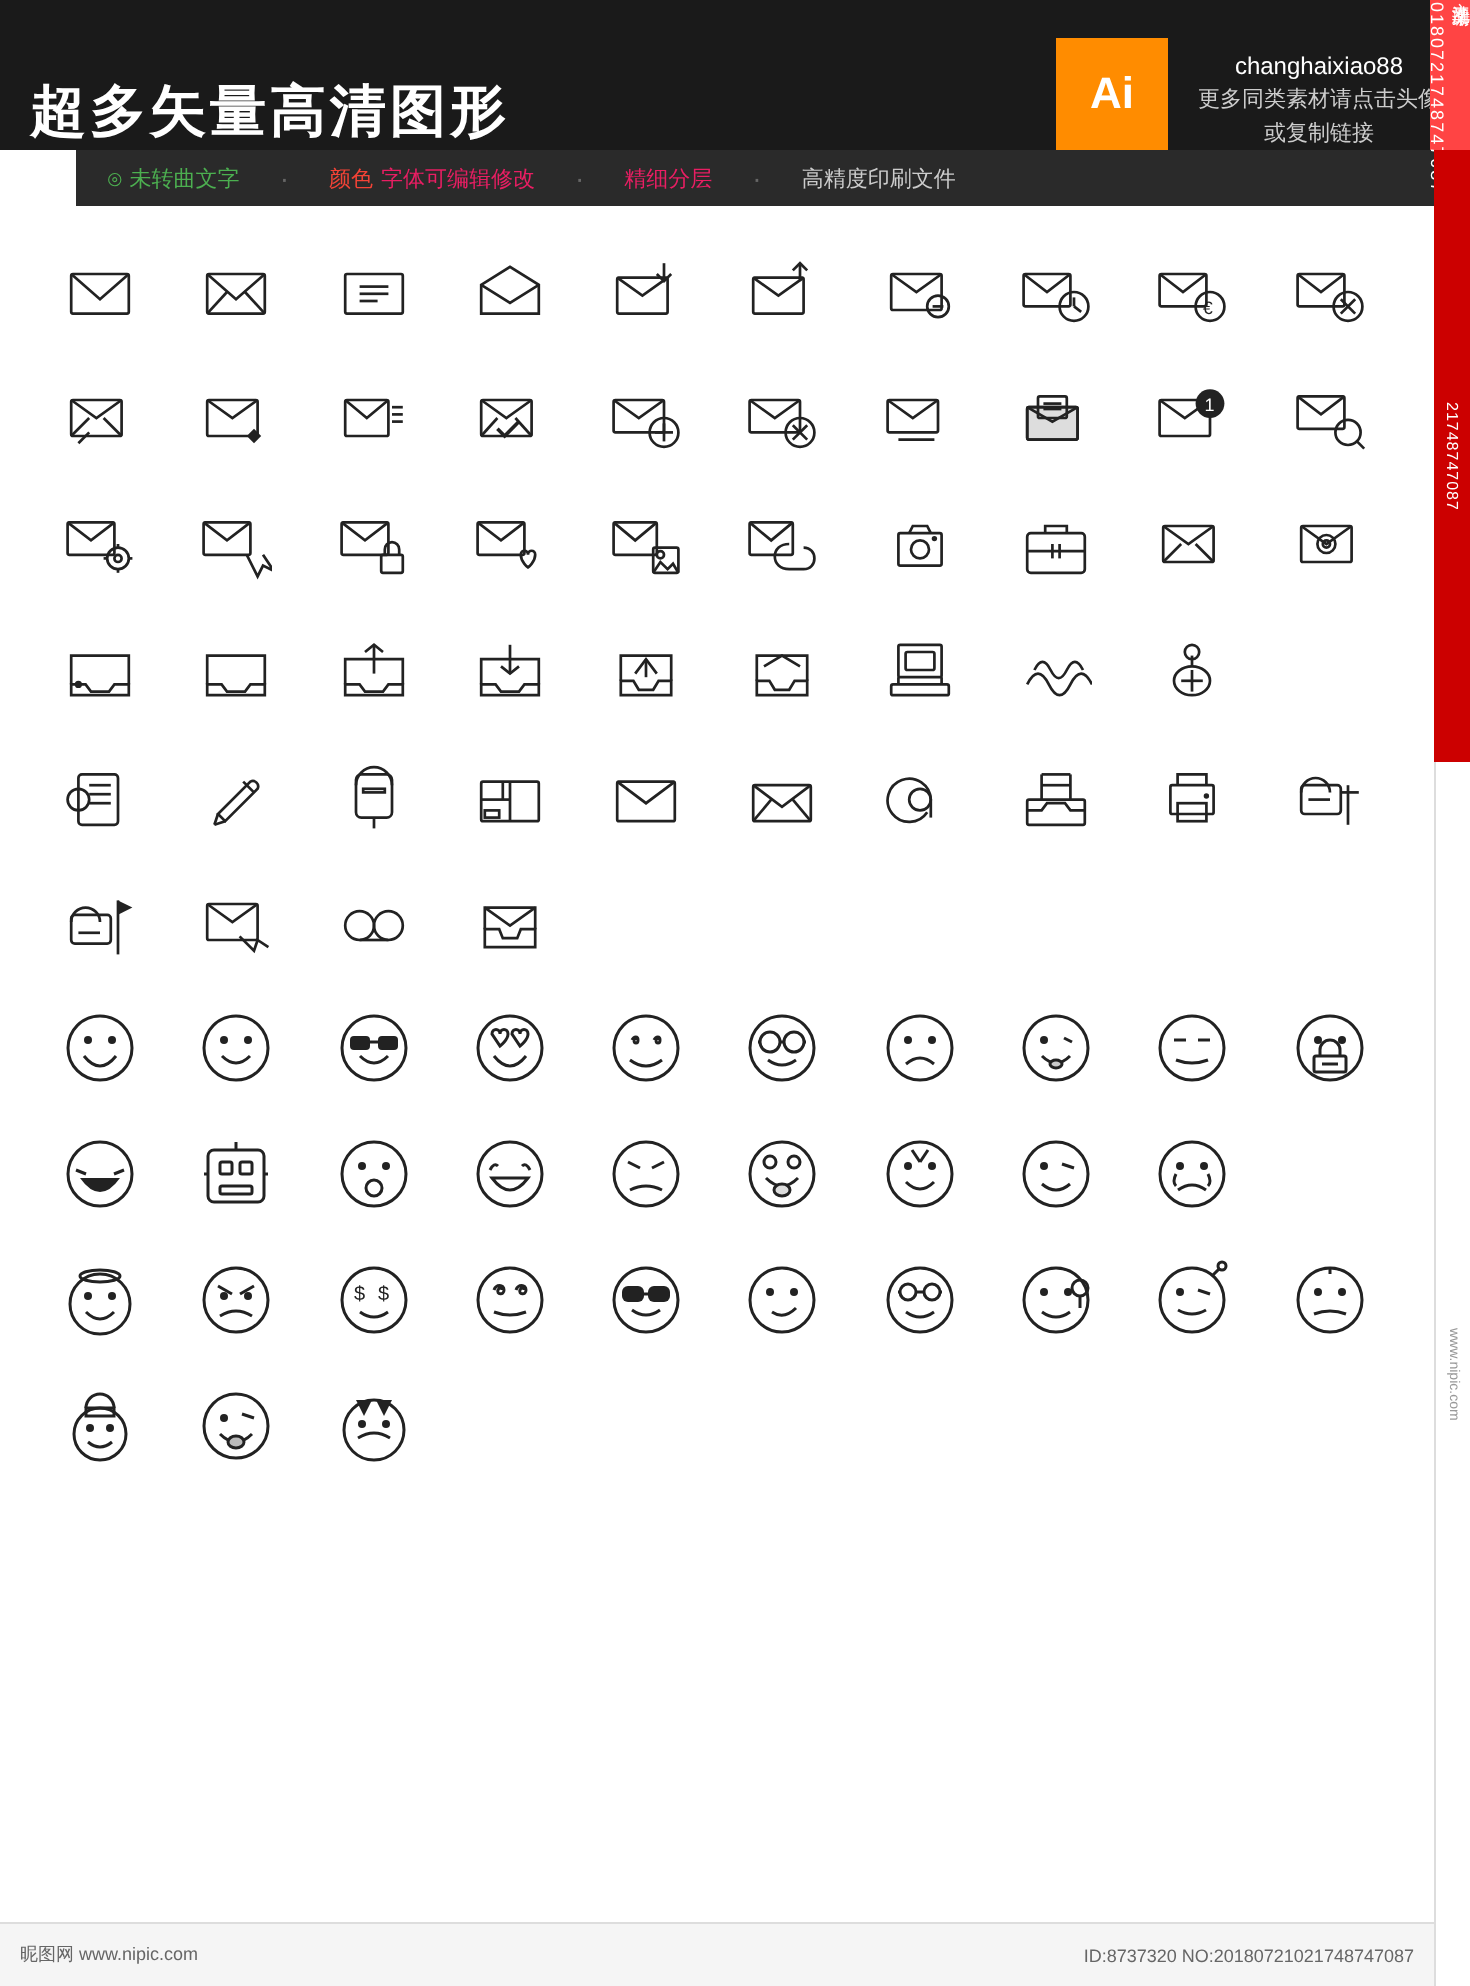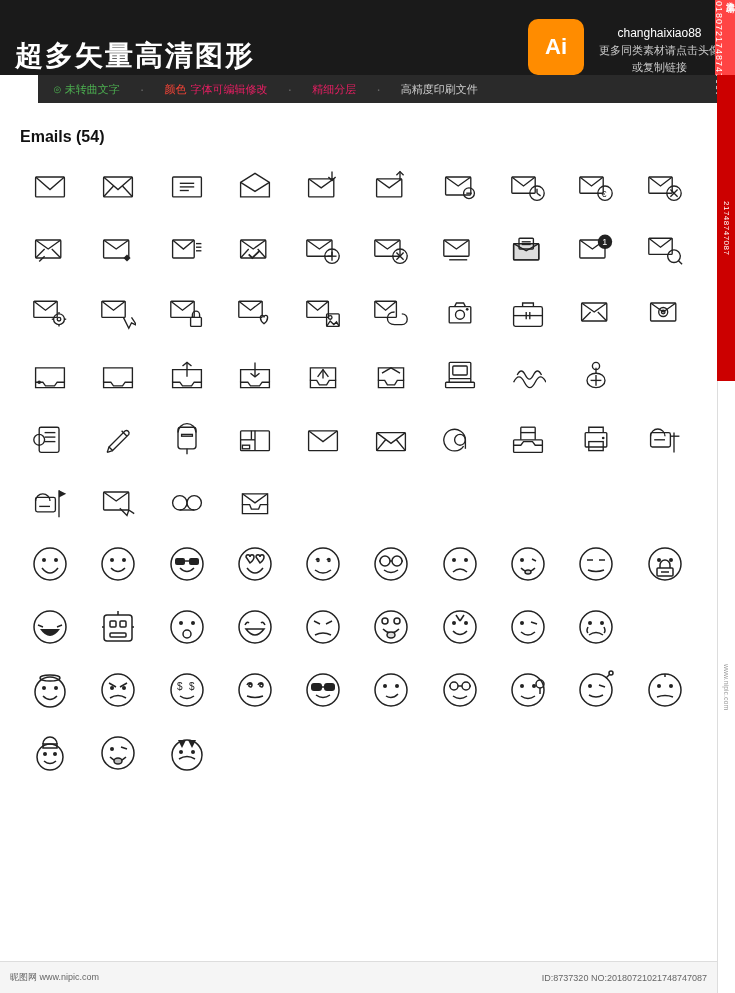--- a/index.html
+++ b/index.html
@@ -32,21 +32,21 @@
     .ai-badge {
       background: #FF8C00;
       color: #fff;
       font-size: 22px;
       font-weight: bold;
       width: 56px;
       height: 56px;
       display: flex;
       align-items: center;
       justify-content: center;
-      border-radius: 10px;
+      border-radius: 0;
       margin: 0 15px;
     }
     .header-right {
       color: #ccc;
       font-size: 11px;
       text-align: center;
       line-height: 1.5;
     }
     .header-right .username {
       color: #fff;
@@ -223,21 +223,20 @@
 </div>
 
 <div class="right-watermarks">
   <div class="wm1">21748747087</div>
   <div class="wm2">www.nipic.com</div>
 </div>
 
 <div class="content-area">
   <div class="main-content">
 
-    <div class="section-title">Emails (54)</div>
 
     <div class="icon-grid">
 
       <div class="icon-cell">
         <svg viewBox="0 0 40 40">
             <rect x="4" y="10" width="32" height="22" rx="1"></rect>
             <polyline points="4,10 20,24 36,10"></polyline>
           </svg>
       </div>
 

